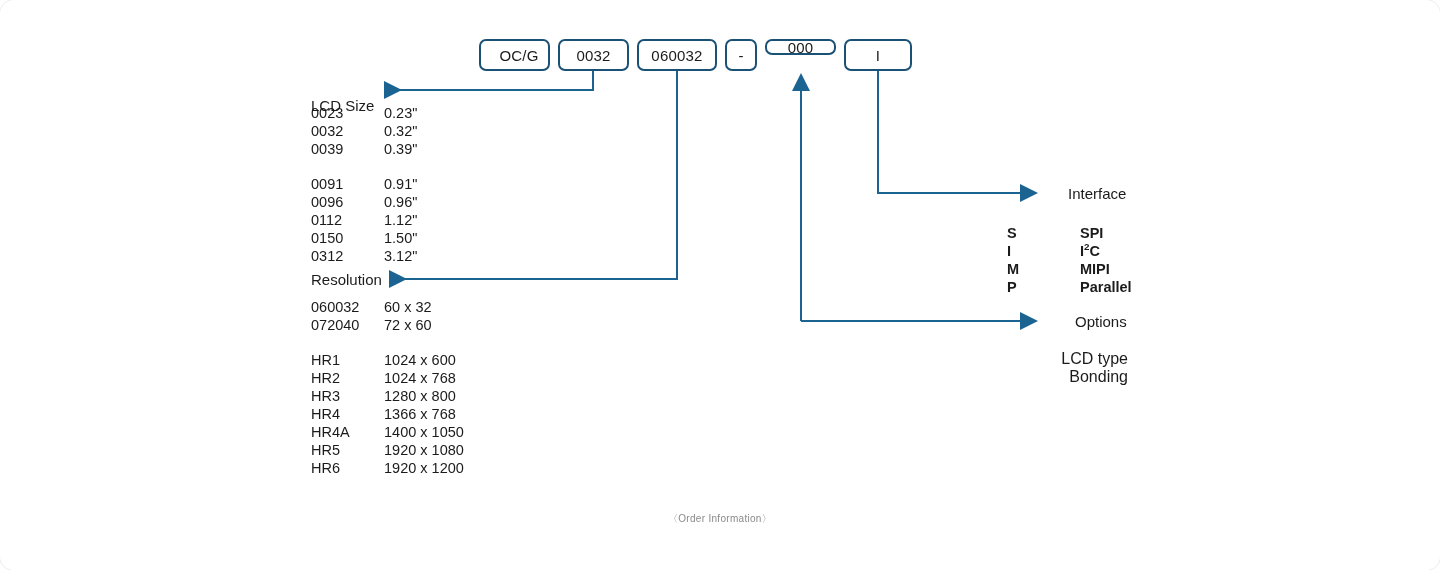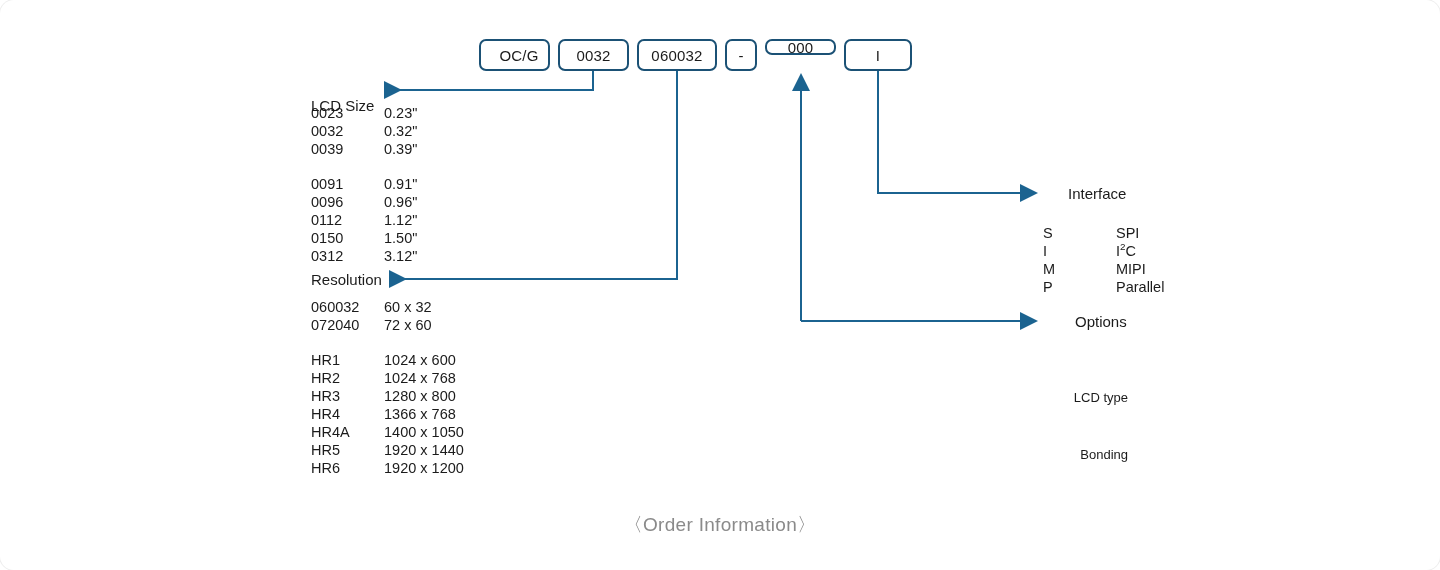--- a/index.html
+++ b/index.html
@@ -21,25 +21,25 @@
 
   .hdr{position:absolute;font-size:15px;color:#1b1b1b;white-space:nowrap;}
 
   .rowlist{position:absolute;}
   .row{display:block;height:18px;line-height:18px;white-space:nowrap;font-size:14.5px;color:#1b1b1b;}
   .row .c{display:inline-block;width:73px;}
   .row .v{display:inline-block;}
   .gap{display:block;height:17px;}
 
   .opt-list{position:absolute;text-align:right;}
-  .opt-list .row{text-align:right;font-size:13px;height:17.5px;line-height:17.5px;margin-top:39px;}
+  .opt-list .row{text-align:right;font-size:16px;height:17.5px;line-height:17.5px;}
 
   .caption{
     position:absolute;width:1440px;text-align:center;
-    font-size:19px;color:#8a8a8a;letter-spacing:.3px;
+    font-size:10px;color:#8a8a8a;letter-spacing:.3px;
   }
   sup{font-size:.68em;vertical-align:super;line-height:0;}
 </style>
 </head>
 <body>
 
 <div id="page">
   <div id="canvas">
 
     <svg class="wires" viewBox="0 0 1440 570">
@@ -106,28 +106,28 @@
         <span class="c">HR1</span><span class="v">1024 x 600</span></span>
       <span class="row">
         <span class="c">HR2</span><span class="v">1024 x 768</span></span>
       <span class="row">
         <span class="c">HR3</span><span class="v">1280 x 800</span></span>
       <span class="row">
         <span class="c">HR4</span><span class="v">1366 x 768</span></span>
       <span class="row">
         <span class="c">HR4A</span><span class="v">1400 x 1050</span></span>
       <span class="row">
-        <span class="c">HR5</span><span class="v">1920 x 1440</span></span>
+        <span class="c">HR5</span><span class="v">1920 x 1080</span></span>
       <span class="row">
         <span class="c">HR6</span><span class="v">1920 x 1200</span></span>
     </div>
 
     <div class="hdr" style="left:1068px;top:185px;">Interface</div>
 
-    <div class="rowlist" style="left:1043px;top:224px;">
+    <div class="rowlist" style="left:1007px;top:224px;font-weight:bold;">
       <span class="row">
         <span class="c">S</span><span class="v">SPI</span></span>
       <span class="row">
         <span class="c">I</span><span class="v"><span>I</span><sup>2</sup><span>C</span></span></span>
       <span class="row">
         <span class="c">M</span><span class="v">MIPI</span></span>
       <span class="row">
         <span class="c">P</span><span class="v">Parallel</span></span>
     </div>
 

